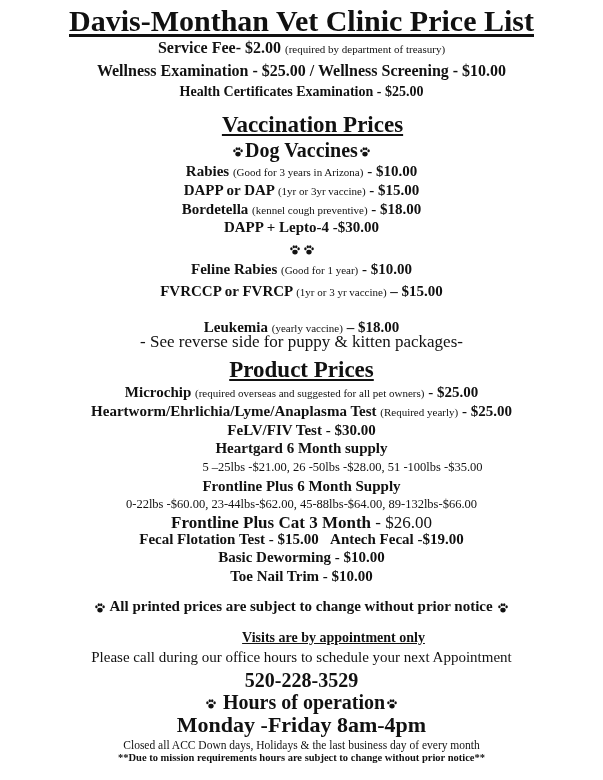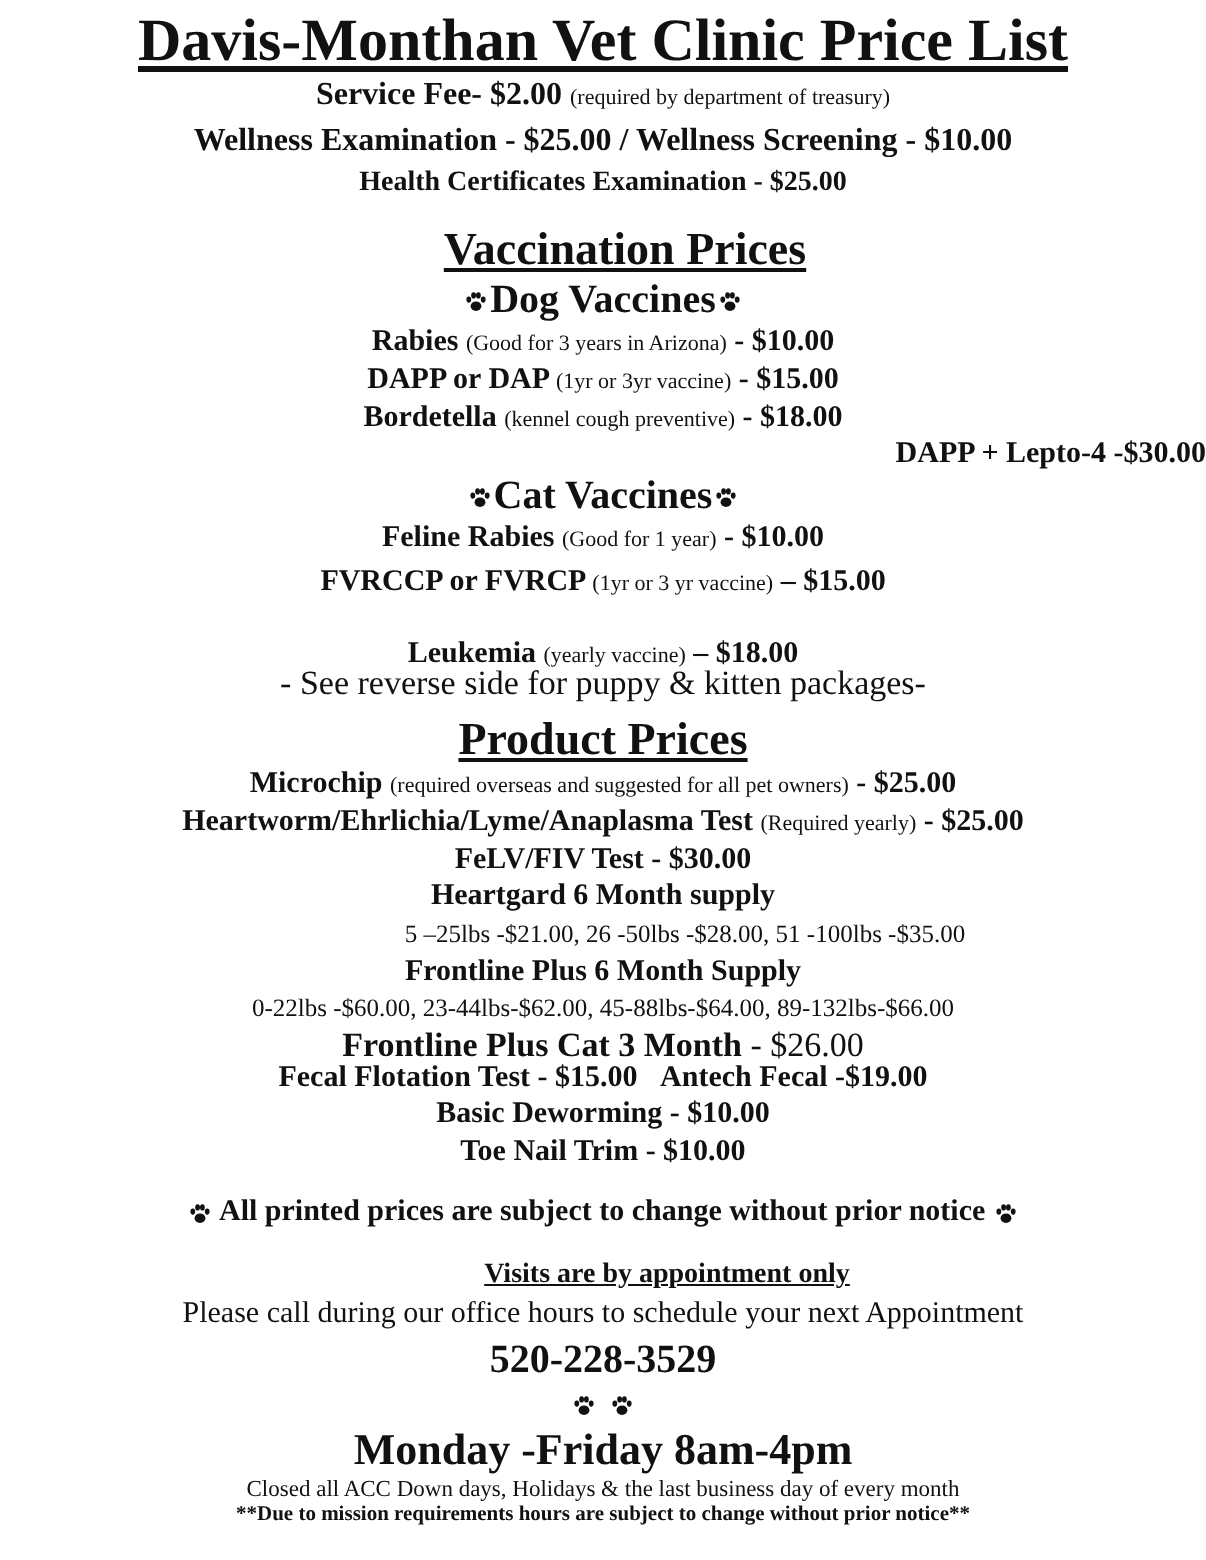--- a/index.html
+++ b/index.html
@@ -59,32 +59,32 @@
 <div class="line b f15" style="top:183px;">
   <span>DAPP or DAP</span>
   <span class="sm">(1yr or 3yr vaccine)</span>
   <span>- $15.00</span>
 </div>
 <div class="line b f15" style="top:202px;">
   <span>Bordetella</span>
   <span class="sm">(kennel cough preventive)</span>
   <span>- $18.00</span>
 </div>
-<div class="line b f15" style="top:220px;text-align:right;">
+<div class="line b f15" style="top:220px;">
   <span>DAPP + Lepto-4 -$30.00</span>
 </div>
 
 <div class="line h3" style="top:238px;">
   <span class="paw"><svg viewBox="0 0 20 20">
         <ellipse cx="10" cy="13.5" rx="4.5" ry="4" fill="#111"></ellipse>
         <ellipse cx="4" cy="8" rx="2" ry="2.6" fill="#111"></ellipse>
         <ellipse cx="8" cy="4.5" rx="2" ry="2.6" fill="#111"></ellipse>
         <ellipse cx="12" cy="4.5" rx="2" ry="2.6" fill="#111"></ellipse>
         <ellipse cx="16" cy="8" rx="2" ry="2.6" fill="#111"></ellipse>
-      </svg></span><span>Cat Vaccines</span><span class="paw"><svg viewBox="0 0 20 20">
+      </svg></span><span class="paw"><svg viewBox="0 0 20 20">
         <ellipse cx="10" cy="13.5" rx="4.5" ry="4" fill="#111"></ellipse>
         <ellipse cx="4" cy="8" rx="2" ry="2.6" fill="#111"></ellipse>
         <ellipse cx="8" cy="4.5" rx="2" ry="2.6" fill="#111"></ellipse>
         <ellipse cx="12" cy="4.5" rx="2" ry="2.6" fill="#111"></ellipse>
         <ellipse cx="16" cy="8" rx="2" ry="2.6" fill="#111"></ellipse>
       </svg></span>
 </div>
 
 <div class="line b f15" style="top:262px;">
   <span>Feline Rabies</span>
@@ -153,21 +153,21 @@
 <div class="line b" style="top:670px; font-size:20px;">520-228-3529</div>
 
 <div class="line b" style="top:692px; font-size:20px;">
   <span class="paw"><svg viewBox="0 0 20 20">
         <ellipse cx="10" cy="13.5" rx="4.5" ry="4" fill="#111"></ellipse>
         <ellipse cx="4" cy="8" rx="2" ry="2.6" fill="#111"></ellipse>
         <ellipse cx="8" cy="4.5" rx="2" ry="2.6" fill="#111"></ellipse>
         <ellipse cx="12" cy="4.5" rx="2" ry="2.6" fill="#111"></ellipse>
         <ellipse cx="16" cy="8" rx="2" ry="2.6" fill="#111"></ellipse>
       </svg></span>
-  <span class="paw"><svg viewBox="0 0 20 20">
+  <span>Hours of operation</span><span class="paw"><svg viewBox="0 0 20 20">
         <ellipse cx="10" cy="13.5" rx="4.5" ry="4" fill="#111"></ellipse>
         <ellipse cx="4" cy="8" rx="2" ry="2.6" fill="#111"></ellipse>
         <ellipse cx="8" cy="4.5" rx="2" ry="2.6" fill="#111"></ellipse>
         <ellipse cx="12" cy="4.5" rx="2" ry="2.6" fill="#111"></ellipse>
         <ellipse cx="16" cy="8" rx="2" ry="2.6" fill="#111"></ellipse>
       </svg></span>
 </div>
 <div class="line b" style="top:714px; font-size:22px;">Monday -Friday 8am-4pm</div>
 <div class="line" style="top:740px; font-size:11.5px;">Closed all ACC Down days, Holidays &amp; the last business day of every month</div>
 <div class="line b" style="top:753px; font-size:10.5px;">**Due to mission requirements hours are subject to change without prior notice**</div>

